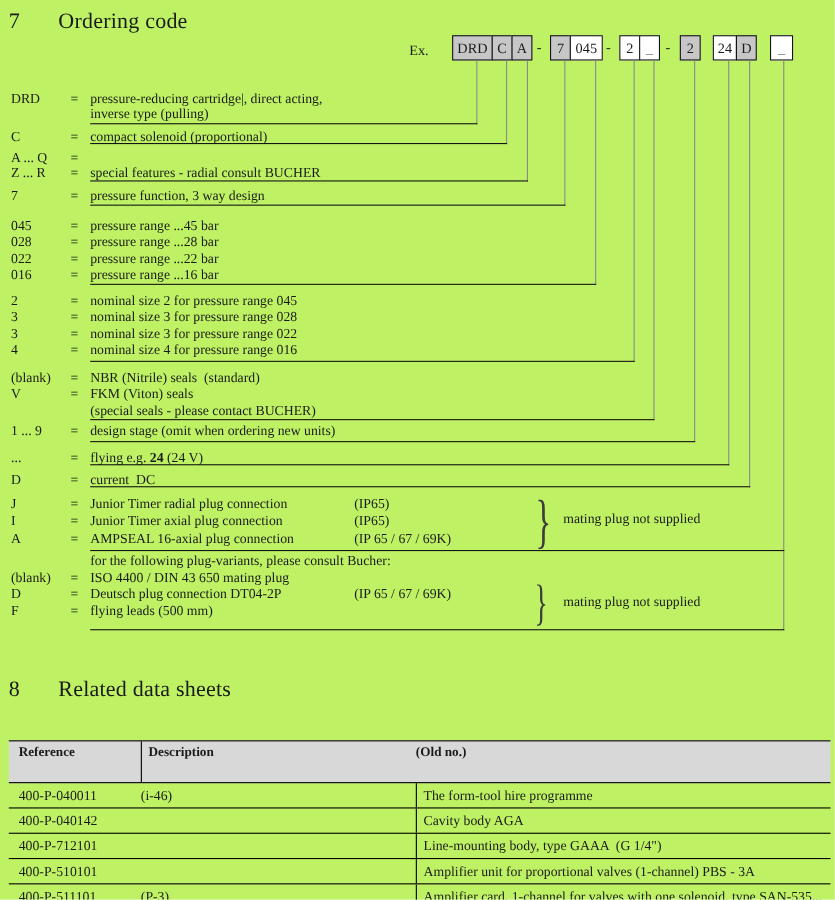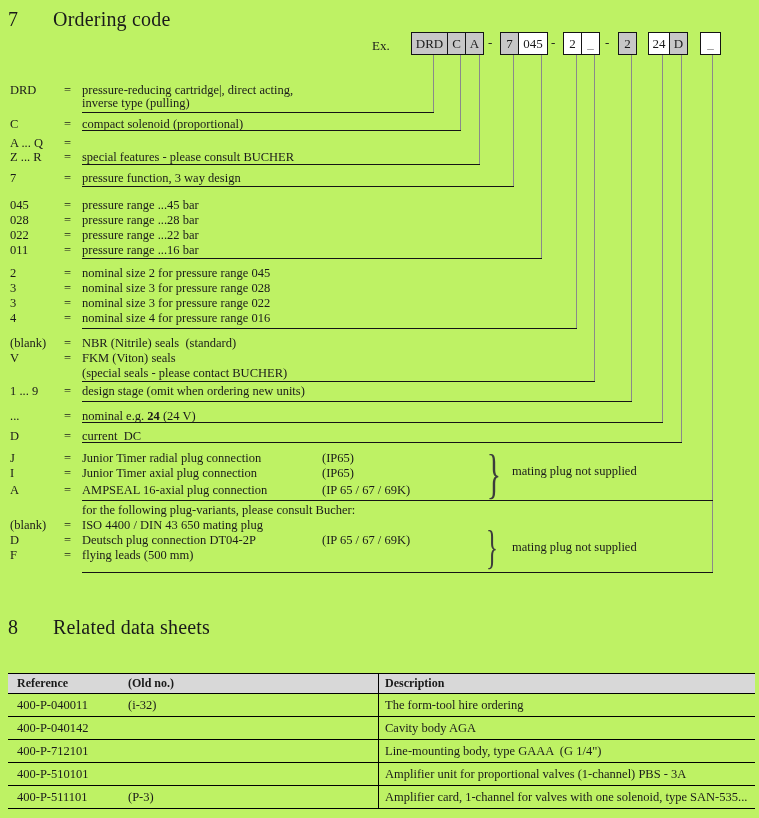--- a/index.html
+++ b/index.html
@@ -30,21 +30,21 @@
   .oc-row { position:absolute; left:0; width:759px; height:15px; font-size:12.5px; }
   .oc-code { position:absolute; left:10px; white-space:pre; }
   .oc-eq   { position:absolute; left:64px; }
   .oc-desc { position:absolute; left:82px; white-space:pre; }
   .oc-ip   { position:absolute; left:322px; white-space:pre; }
   .brace { position:absolute; color:#3c3c3c; transform:scaleX(0.55); transform-origin:center; }
   .brace-note { position:absolute; font-size:12.5px; white-space:pre; }
   .rt { position:absolute; left:8px; top:673px; width:747px; font-size:12.5px; }
   .rt-header, .rt-row { display:grid; grid-template-columns:120px 250px 1fr; box-sizing:border-box; }
   .rt-header {
-    height:21px; line-height:19px; background:var(--th-bg);
+    height:39px; line-height:19px; background:var(--th-bg);
     border-top:1px solid #000; border-bottom:1px solid #000;
     font-weight:bold; font-size:12px;
   }
   .rt-row { height:23px; line-height:22px; border-bottom:1px solid #000; }
   .rt-cell { overflow:hidden; white-space:pre; }
   .rt-cell.c1 { padding-left:9px; }
   .rt-cell.c3 { border-left:1px solid #000; padding-left:6px; }
   .b { font-weight:bold; }
 </style>
 </head>
@@ -99,21 +99,21 @@
         <div class="oc-desc">compact solenoid (proportional)</div>
       </div>
       <div class="hline" style="left: 82px; top: 130px; width: 379px;"></div>
       <div class="oc-row" style="top: 136px;">
         <div class="oc-code">A ... Q</div>
         <div class="oc-eq">=</div>
       </div>
       <div class="oc-row" style="top: 150px;">
         <div class="oc-code">Z ... R</div>
         <div class="oc-eq">=</div>
-        <div class="oc-desc">special features - please consult BUCHER</div>
+        <div class="oc-desc">special features - radial consult BUCHER</div>
       </div>
       <div class="hline" style="left: 82px; top: 164px; width: 398px;"></div>
       <div class="oc-row" style="top: 171px;">
         <div class="oc-code">7</div>
         <div class="oc-eq">=</div>
         <div class="oc-desc">pressure function, 3 way design</div>
       </div>
       <div class="hline" style="left: 82px; top: 186px; width: 432px;"></div>
       <div class="oc-row" style="top: 198px;">
         <div class="oc-code">045</div>
@@ -124,21 +124,21 @@
         <div class="oc-code">028</div>
         <div class="oc-eq">=</div>
         <div class="oc-desc">pressure range ...28 bar</div>
       </div>
       <div class="oc-row" style="top: 228px; padding-left: 12px;">
         <div class="oc-code">022</div>
         <div class="oc-eq">=</div>
         <div class="oc-desc">pressure range ...22 bar</div>
       </div>
       <div class="oc-row" style="top: 243px;">
-        <div class="oc-code">011</div>
+        <div class="oc-code">016</div>
         <div class="oc-eq">=</div>
         <div class="oc-desc">pressure range ...16 bar</div>
       </div>
       <div class="hline" style="left: 82px; top: 258px; width: 460px;"></div>
       <div class="oc-row" style="top: 266px;">
         <div class="oc-code">2</div>
         <div class="oc-eq">=</div>
         <div class="oc-desc">nominal size 2 for pressure range 045</div>
       </div>
       <div class="oc-row" style="top: 281px;">
@@ -173,21 +173,21 @@
       <div class="hline" style="left: 82px; top: 381px; width: 513px;"></div>
       <div class="oc-row" style="top: 384px; padding-left: 44px;">
         <div class="oc-code">1 ... 9</div>
         <div class="oc-eq">=</div>
         <div class="oc-desc">design stage (omit when ordering new units)</div>
       </div>
       <div class="hline" style="left: 82px; top: 401px; width: 550px;"></div>
       <div class="oc-row" style="top: 409px;">
         <div class="oc-code">...</div>
         <div class="oc-eq">=</div>
-        <div class="oc-desc"><span>nominal e.g. </span><span class="b">24</span><span> (24 V)</span></div>
+        <div class="oc-desc"><span>flying e.g. </span><span class="b">24</span><span> (24 V)</span></div>
       </div>
       <div class="hline" style="left: 82px; top: 422px; width: 581px;"></div>
       <div class="oc-row" style="top: 429px;">
         <div class="oc-code">D</div>
         <div class="oc-eq">=</div>
         <div class="oc-desc">current  DC</div>
       </div>
       <div class="hline" style="left: 82px; top: 442px; width: 600px;"></div>
       <div class="oc-row" style="top: 451px;">
         <div class="oc-code">J</div>
@@ -234,28 +234,28 @@
       <div class="brace-note" style="left: 512px; top: 540px;">mating plug not supplied</div>
     </div>
 
   <div class="heading" style="top:616px;">
     <span class="h-num">8</span><span>Related data sheets</span>
   </div>
 
   <div class="rt">
     <div class="rt-header" id="rt-header">
         <div class="rt-cell c1">Reference</div>
+        <div class="rt-cell c3">Description</div>
         <div class="rt-cell c2">(Old no.)</div>
-        <div class="rt-cell c3">Description</div>
       </div>
     <div id="rt-body">
         <div class="rt-row">
           <div class="rt-cell c1">400-P-040011</div>
-          <div class="rt-cell c2">(i-32)</div>
-          <div class="rt-cell c3">The form-tool hire ordering</div>
+          <div class="rt-cell c2">(i-46)</div>
+          <div class="rt-cell c3">The form-tool hire programme</div>
         </div>
         <div class="rt-row">
           <div class="rt-cell c1">400-P-040142</div>
           <div class="rt-cell c2"></div>
           <div class="rt-cell c3">Cavity body AGA</div>
         </div>
         <div class="rt-row">
           <div class="rt-cell c1">400-P-712101</div>
           <div class="rt-cell c2"></div>
           <div class="rt-cell c3">Line-mounting body, type GAAA  (G 1/4")</div>

